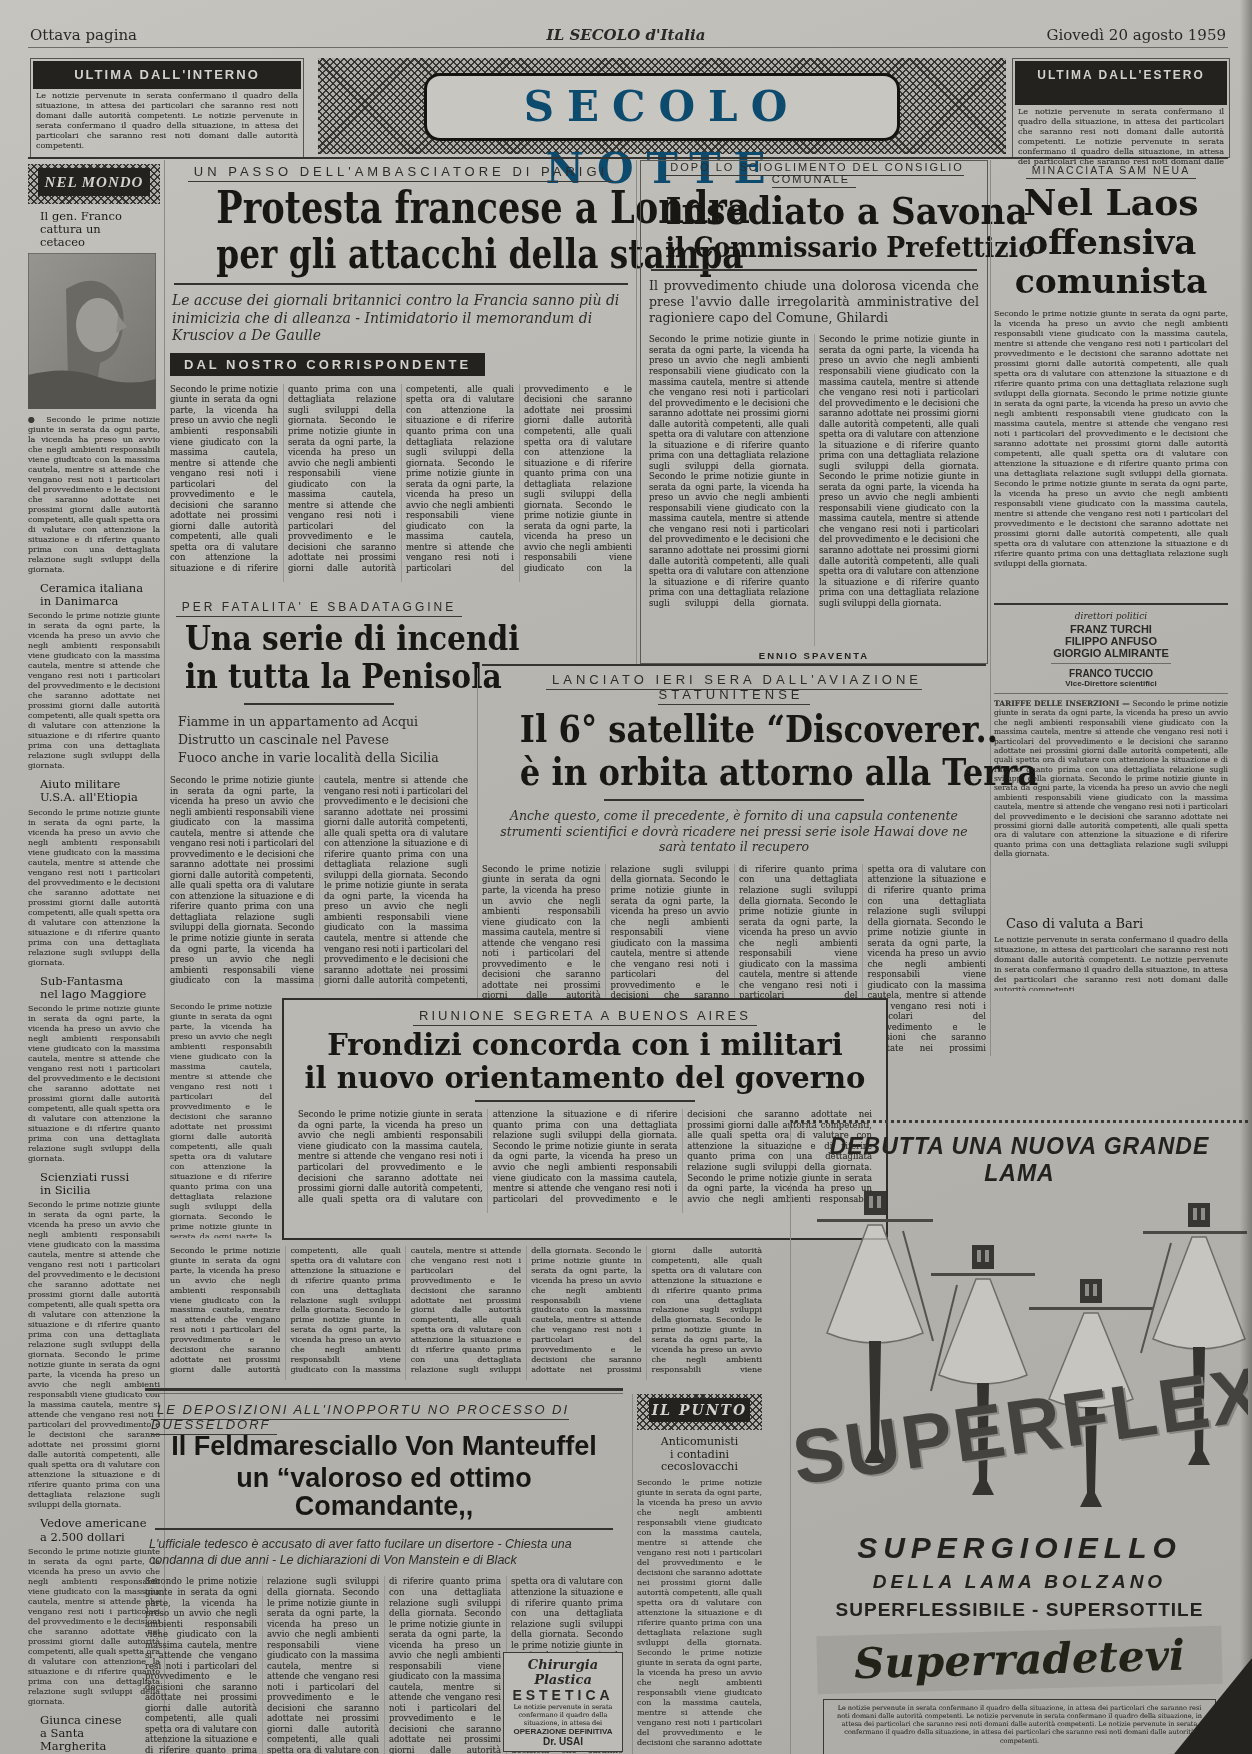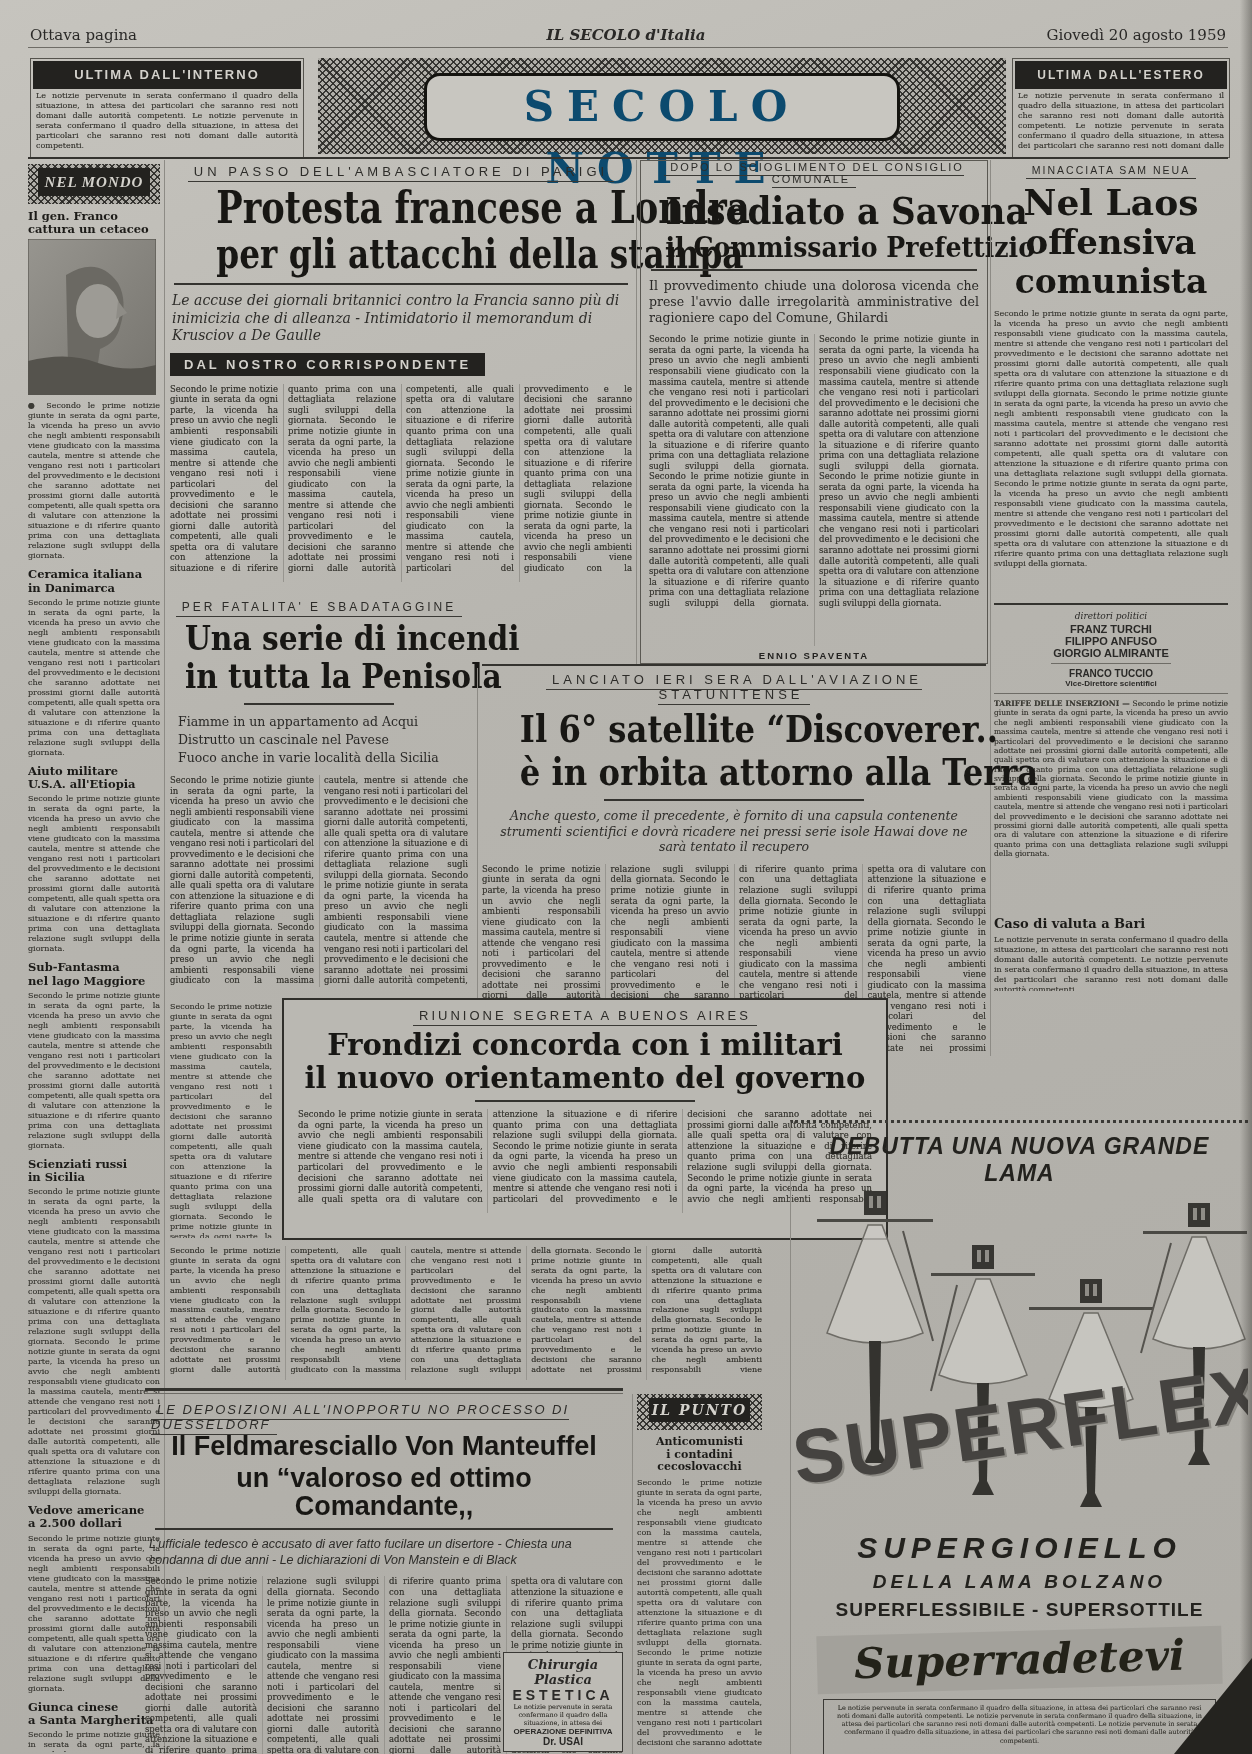--- a/index.html
+++ b/index.html
@@ -27,21 +27,21 @@
   .cond{display:block;transform:scaleX(0.8);transform-origin:center;white-space:nowrap;}
   .cond9{display:block;transform:scaleX(0.9);transform-origin:center;white-space:nowrap;}
   .deck{font-style:italic;font-size:14px;line-height:1.25;color:#2e2d2a;}
   .body-cols{
     font-size:8.5px;line-height:1.24;text-align:justify;color:#3a3933;
     column-gap:10px;column-rule:1px solid #97958f;overflow:hidden;
     text-shadow:0 0 .5px rgba(58,57,51,.7);
   }
   .tinytext{font-size:8px;line-height:1.25;text-align:justify;color:#3c3b35;overflow:hidden;
     text-shadow:0 0 .5px rgba(58,57,51,.6);}
-  .itemhead{font-weight:bold;font-size:11.5px;line-height:1.15;color:#1c1b18;margin:7px 0 3px;}
+  .itemhead{font-weight:normal;font-size:11.5px;line-height:1.15;color:#1c1b18;margin:7px 12px 3px;}
   .byline{font-family:"Liberation Sans",sans-serif;font-weight:bold;font-size:9.5px;letter-spacing:2px;color:#232220;}
   .corner-shadow{position:absolute;right:0;bottom:0;width:78px;height:96px;
     background:#24231f;clip-path:polygon(100% 0,100% 100%,0 100%);}
   .edge-shadow{position:absolute;right:0;top:0;width:12px;height:100%;
     background:linear-gradient(to right,transparent,rgba(42,40,36,.38));}
 </style>
 </head>
 <body>
 
 <div class="page">
@@ -55,21 +55,21 @@
     <div class="blackbar sans" style="height:28px;line-height:28px;font-size:13px;letter-spacing:2px;margin:2px;">ULTIMA DALL'INTERNO</div>
     <div class="tinytext" style="height:60px;margin:2px 5px;">Le notizie pervenute in serata confermano il quadro della situazione, in attesa dei particolari che saranno resi noti domani dalle autorità competenti. Le notizie pervenute in serata confermano il quadro della situazione, in attesa dei particolari che saranno resi noti domani dalle autorità competenti.</div>
   </div>
 
   <div class="abs hatch" style="left:318px;top:58px;width:688px;height:96px;">
     <div style="width:470px;height:62px;margin:15px auto 0;background:#c8c6c0;border:3px solid #14130f;border-radius:16px;
                 text-align:center;line-height:62px;font-weight:bold;font-size:42px;letter-spacing:13px;color:#0c4a6e;">SECOLO NOTTE</div>
   </div>
 
   <div class="abs" style="left:1012px;top:58px;width:216px;height:98px;border:1px solid #55534d;">
-    <div class="blackbar sans" style="height:28px;line-height:28px;font-size:12px;letter-spacing:2px;margin:2px;">ULTIMA DALL'ESTERO</div>
+    <div class="blackbar sans" style="height:44px;line-height:28px;font-size:12px;letter-spacing:2px;margin:2px;">ULTIMA DALL'ESTERO</div>
     <div class="tinytext" style="height:60px;margin:2px 5px;">Le notizie pervenute in serata confermano il quadro della situazione, in attesa dei particolari che saranno resi noti domani dalle autorità competenti. Le notizie pervenute in serata confermano il quadro della situazione, in attesa dei particolari che saranno resi noti domani dalle autorità competenti.</div>
   </div>
 
   <div class="abs hrule" style="left:28px;right:24px;top:157px;"></div>
 
   <div class="abs" style="left:28px;top:164px;width:132px;height:1588px;overflow:hidden;">
     <div class="hatch" style="height:36px;padding:2px;">
       <div class="blackbar" style="height:28px;line-height:28px;font-size:15px;font-style:italic;letter-spacing:1px;margin:2px 8px;font-family:Liberation Serif, serif;">NEL MONDO</div>
     </div>
     <div class="itemhead pre" style="margin-top:6px;">Il gen. Franco

